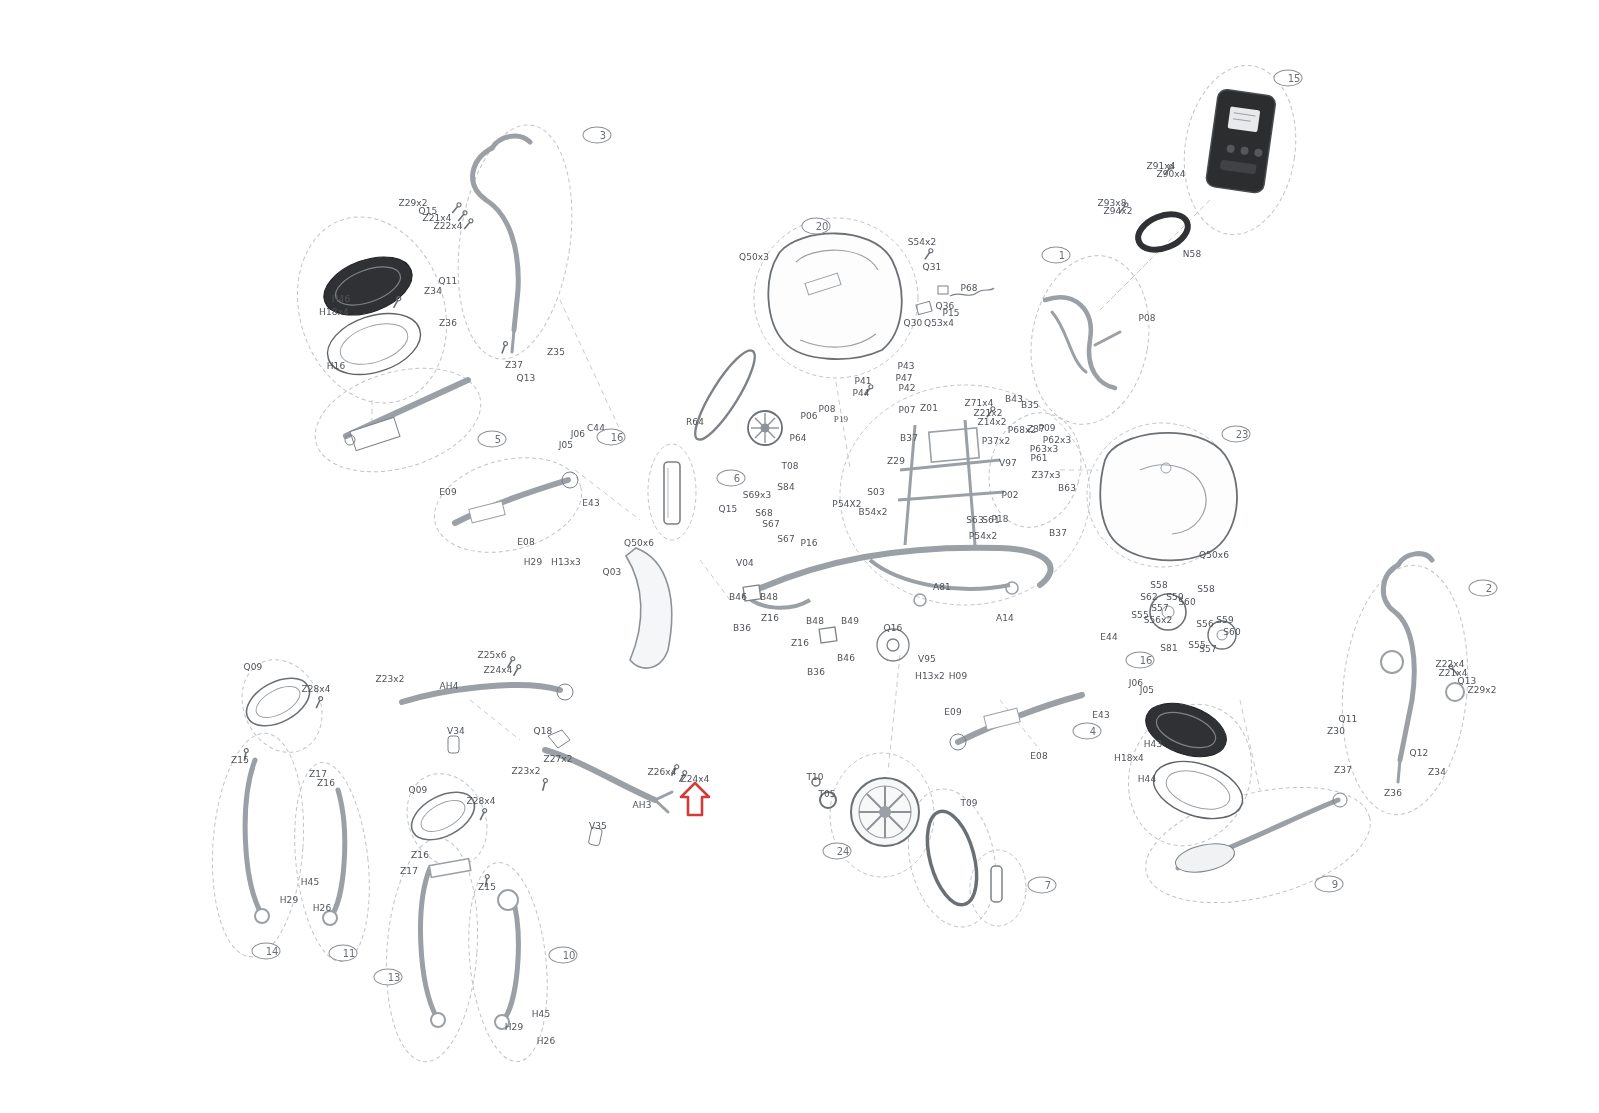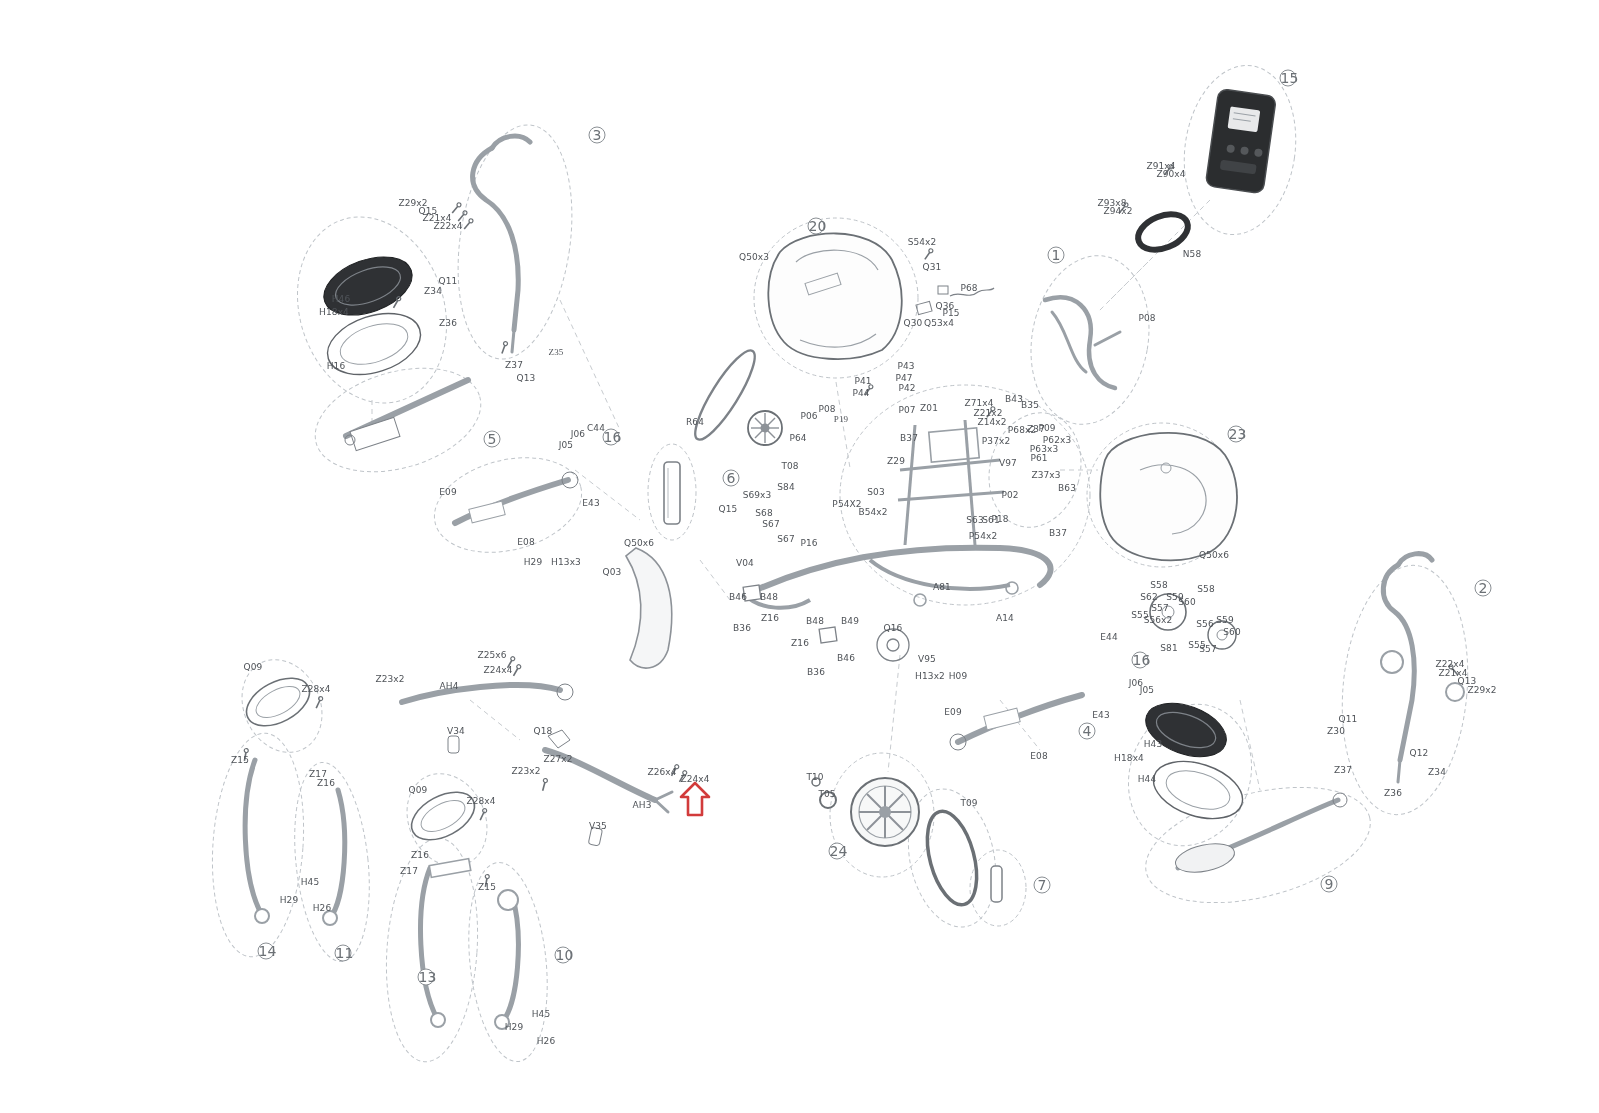--- a/index.html
+++ b/index.html
@@ -10,21 +10,21 @@
   .stage svg{position:absolute;left:0;top:0;}
   #labels-layer,#callouts-layer{position:absolute;left:0;top:0;width:100%;height:100%;pointer-events:none;}
   .part-label{
     position:absolute;transform:translate(-50%,-50%);
     font-size:9px;line-height:1;color:#4f5358;white-space:nowrap;
     letter-spacing:0.1px;
   }
   .callout{
     position:absolute;transform:translate(-50%,-50%);
     width:15px;height:15px;border:1px solid #8a8f94;border-radius:50%;
-    color:#6b7075;font-size:14px;line-height:15px;text-align:center;background:#fff;
+    color:#6b7075;font-size:10px;line-height:15px;text-align:center;background:#fff;padding-left:12px;
   }
 </style>
 </head>
 <body>
 
 <div class="stage">
 
   <svg width="1599" height="1113" viewBox="0 0 1599 1113">
     <defs>
       <g id="screw">
@@ -288,21 +288,21 @@
   <div id="labels-layer">
       <span class="part-label" style="left: 413px; top: 203px;">Z29x2</span>
       <span class="part-label" style="left: 428px; top: 211px;">Q15</span>
       <span class="part-label" style="left: 437px; top: 218px;">Z21x4</span>
       <span class="part-label" style="left: 448px; top: 226px;">Z22x4</span>
       <span class="part-label" style="left: 448px; top: 281px;">Q11</span>
       <span class="part-label" style="left: 433px; top: 291px;">Z34</span>
       <span class="part-label" style="left: 448px; top: 323px;">Z36</span>
       <span class="part-label" style="left: 514px; top: 365px;">Z37</span>
       <span class="part-label" style="left: 526px; top: 378px;">Q13</span>
-      <span class="part-label" style="left: 556px; top: 352px; font-family: Liberation Serif, serif;">Z35</span>
+      <span class="part-label" style="left: 556px; top: 352px;">Z35</span>
       <span class="part-label" style="left: 341px; top: 299px;">H46</span>
       <span class="part-label" style="left: 334px; top: 312px;">H18x4</span>
       <span class="part-label" style="left: 336px; top: 366px; text-align: center;">H16</span>
       <span class="part-label" style="left: 448px; top: 492px;">E09</span>
       <span class="part-label" style="left: 526px; top: 542px;">E08</span>
       <span class="part-label" style="left: 533px; top: 562px;">H29</span>
       <span class="part-label" style="left: 566px; top: 562px;">H13x3</span>
       <span class="part-label" style="left: 596px; top: 428px; text-align: right;">C44</span>
       <span class="part-label" style="left: 578px; top: 434px;">J06</span>
       <span class="part-label" style="left: 566px; top: 445px;">J05</span>
@@ -461,16 +461,16 @@
       <div class="callout" style="left: 611px; top: 437px;">16</div>
       <div class="callout" style="left: 731px; top: 478px;">6</div>
       <div class="callout" style="left: 1483px; top: 588px;">2</div>
       <div class="callout" style="left: 1140px; top: 660px;">16</div>
       <div class="callout" style="left: 1087px; top: 731px;">4</div>
       <div class="callout" style="left: 837px; top: 851px;">24</div>
       <div class="callout" style="left: 1042px; top: 885px;">7</div>
       <div class="callout" style="left: 1329px; top: 884px;">9</div>
       <div class="callout" style="left: 266px; top: 951px;">14</div>
       <div class="callout" style="left: 343px; top: 953px;">11</div>
-      <div class="callout" style="left: 388px; top: 977px; margin-left: 38px;">13</div>
+      <div class="callout" style="left: 388px; top: 977px;">13</div>
       <div class="callout" style="left: 563px; top: 955px;">10</div>
     </div>
 </div>
 
 </body></html>

